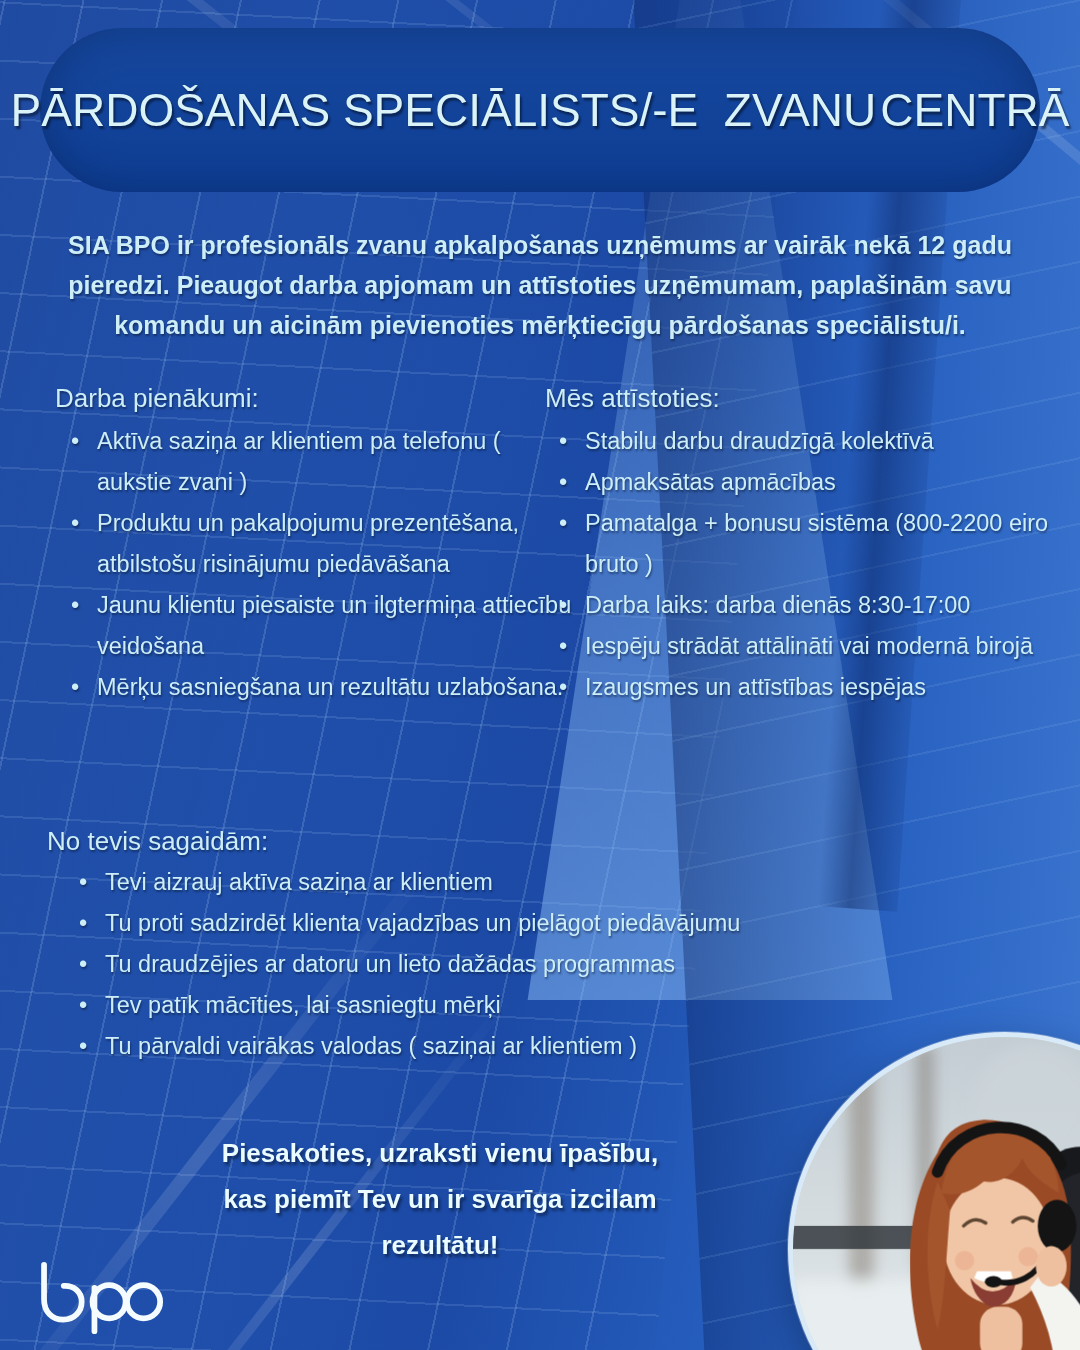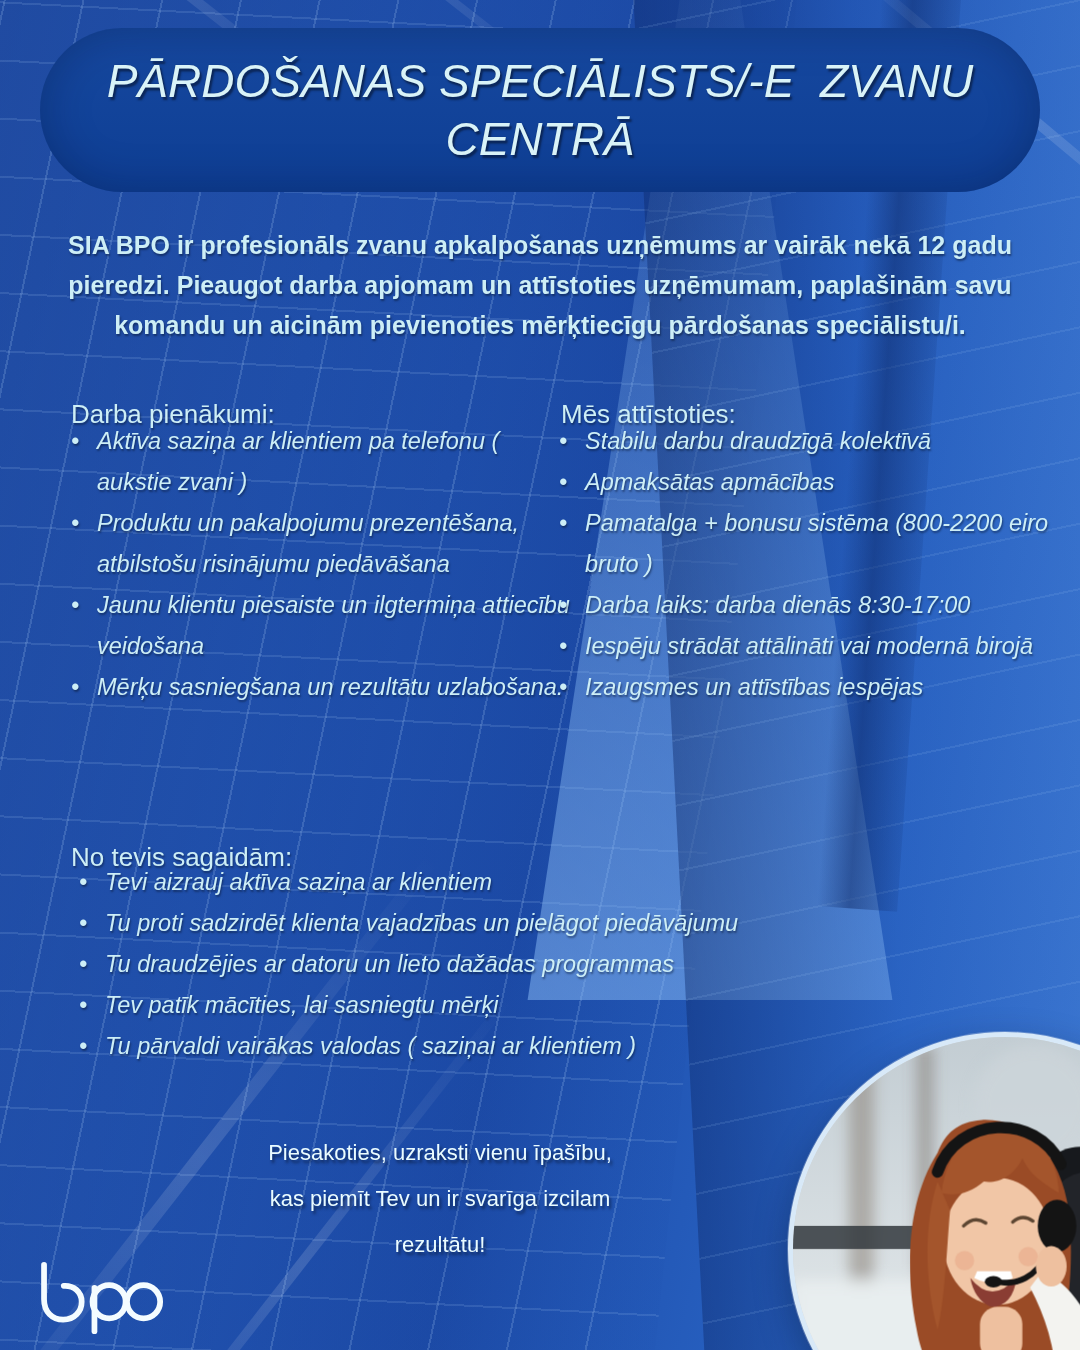--- a/index.html
+++ b/index.html
@@ -39,54 +39,54 @@
   .s2{left:120px; top:-60px; width:520px; height:8px; transform:rotate(38deg);}
   .s3{left:-180px; top:1150px; width:760px; height:14px; transform:rotate(-52deg);}
   .s4{left:-40px; top:1260px; width:680px; height:10px; transform:rotate(-52deg);}
   .s5{left:760px; top:120px; width:560px; height:10px; transform:rotate(40deg);}
 
   
   .title-pill{
     position:absolute; left:40px; top:28px; width:1000px; height:164px;
     background:linear-gradient(180deg,#16489f,#0e3e94);
     border-radius:82px; box-shadow:inset 0 0 46px rgba(0,10,40,.28);
-    display:flex; flex-direction:column; justify-content:center; align-items:center; gap:4px;font-style:italic;
+    display:flex; flex-direction:row; justify-content:center; align-items:center; gap:4px;
   }
   .title-line{
     font-size:46px; line-height:54px; color:#d9f3f8; white-space:pre; letter-spacing:0;
     text-shadow:2px 3px 2px rgba(5,15,35,.55), 0 0 1px rgba(5,15,35,.4);
   }
 
   
   .intro{
     position:absolute; left:50px; top:200px; width:980px; text-align:center;
     font-size:25px; line-height:40px; color:#cdeef6;
     text-shadow:1px 2px 2px rgba(8,22,48,.5);
     font-weight:bold;
   }
   .section-heading{
-    position:absolute; font-size:26px; color:#cdeef6; font-weight:normal; margin:16px;
+    position:absolute; font-size:26px; color:#cdeef6; font-weight:normal; margin:0;
     text-shadow:1px 2px 2px rgba(8,22,48,.5);
   }
   .h-duties{left:55px; top:383px;}
   .h-offer{left:545px; top:383px;}
-  .h-expect{left:55px; top:826px;}
+  .h-expect{left:47px; top:826px;}
   ul.blist{
     position:absolute; list-style:none; margin:0; color:#cdeef6;
     font-size:23.5px; line-height:41px; text-shadow:1px 2px 2px rgba(8,22,48,.5);
   }
-  ul.blist li{position:relative;font-style:italic;}
+  ul.blist li{position:relative;}
   ul.blist li::before{content:"\2022"; position:absolute; left:-26px; top:0;}
   .l-duties{left:55px; top:421px; width:478px; padding:0 0 0 42px;}
   .l-offer{left:545px; top:421px; width:518px; padding:0 0 0 40px;}
   .l-expect{left:55px; top:862px; width:800px; padding:0 0 0 50px; font-size:23px; line-height:39.5px;}
 
   .cta{
     position:absolute; left:120px; top:1130px; width:640px; text-align:center;
-    font-size:22px; font-weight:normal; line-height:46px; color:#eafcff;
+    font-size:26px; font-weight:bold; line-height:46px; color:#eafcff;
     text-shadow:2px 3px 3px rgba(6,18,42,.6);
   }
   .cta span{display:block;}
 
   
   .logo{position:absolute; left:30px; top:1256px; width:134px; height:84px;}
 
   
   .photo{
     position:absolute; left:788px; top:1032px; width:424px; height:424px;

